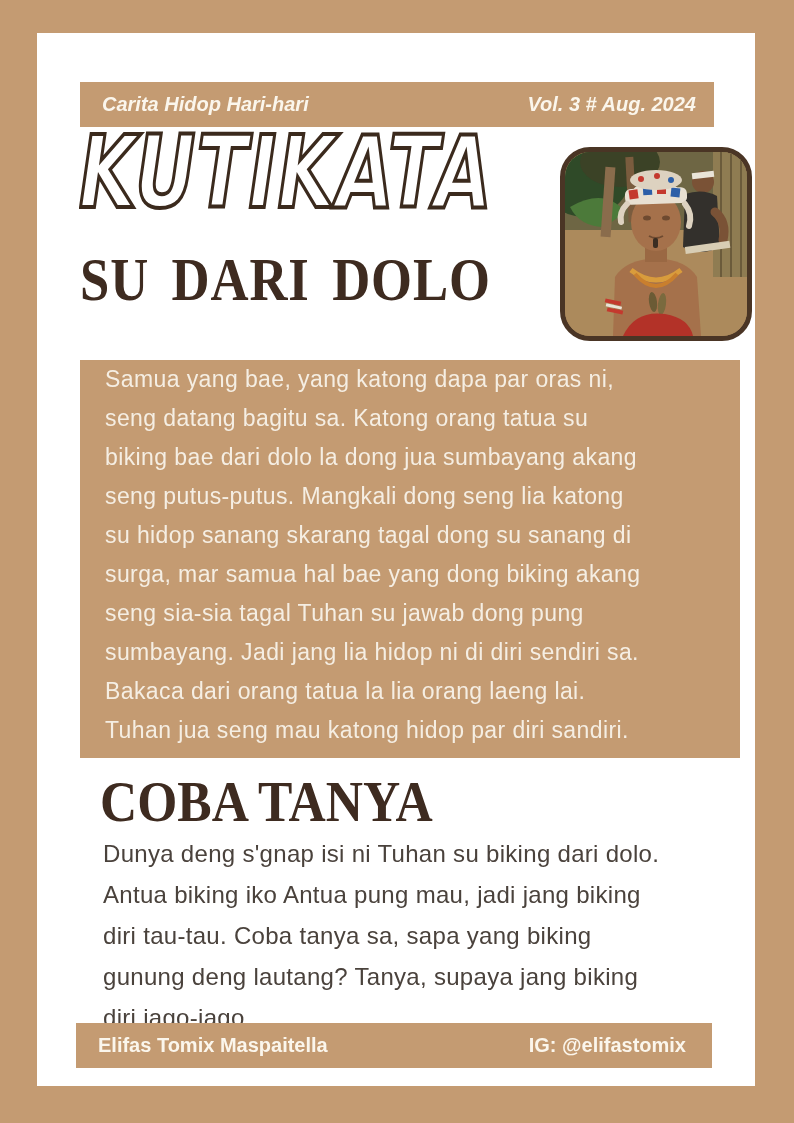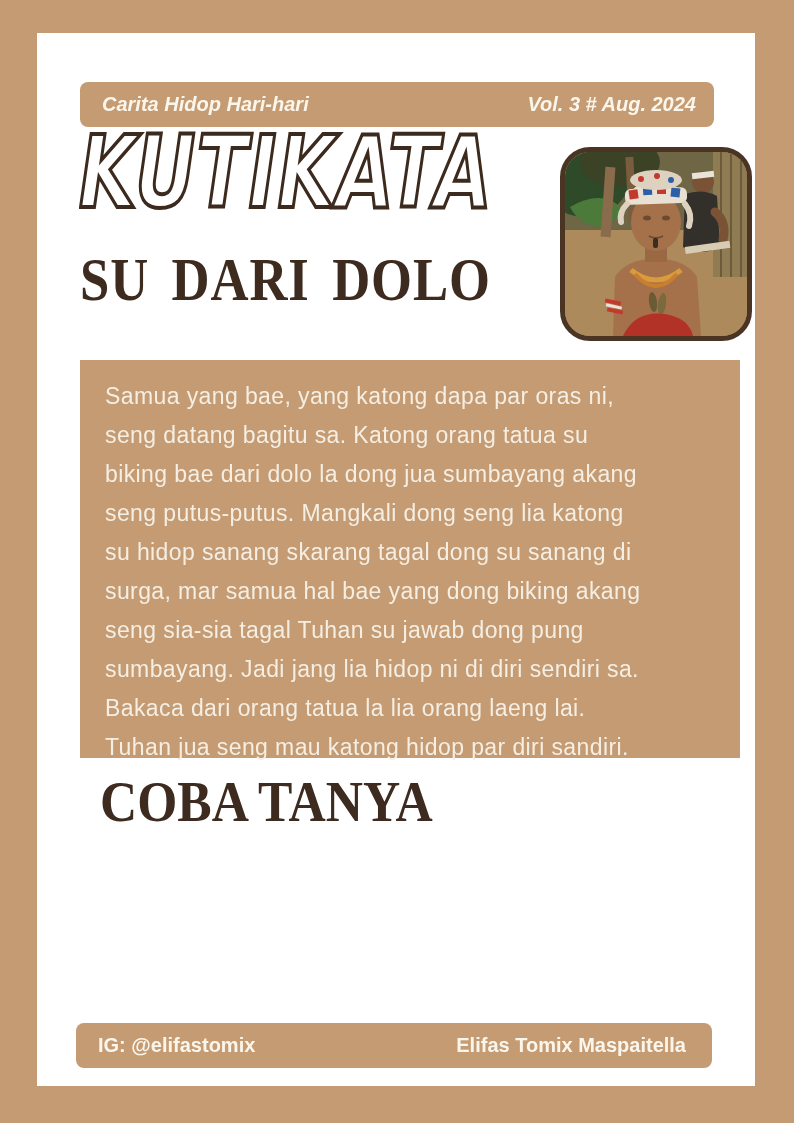--- a/index.html
+++ b/index.html
@@ -14,21 +14,20 @@
     position:absolute;left:37px;top:33px;width:718px;height:1053px;
     background:#FFFFFF;
   }
   .bar{
     position:absolute;
     background:#C49B72;
     display:flex;align-items:center;justify-content:space-between;
     color:#FBF6EC;
     font-size:20px;font-weight:700;
     box-sizing:border-box;
-    border-radius:8px;
   }
   .header-bar{
     left:43px;top:49px;width:634px;height:45px;
     padding:0 18px 0 22px;
     font-style:italic;
   }
   .footer-bar{
     left:39px;top:990px;width:636px;height:45px;
     padding:0 26px 0 22px;
     font-style:normal;
@@ -59,21 +58,21 @@
     position:absolute;left:523px;top:114px;width:192px;height:194px;
     border:5px solid #4A3525;border-radius:30px;
     box-sizing:border-box;overflow:hidden;
     background:#AC8A5C;
   }
   .portrait svg{display:block;width:100%;height:100%;}
   .intro-panel{
     position:absolute;left:43px;top:327px;width:660px;height:398px;
     background:#C49B72;
     box-sizing:border-box;
-    padding:17px 0 0 25px;
+    padding:0 0 0 25px;
   }
   .intro-text{
     margin:0;
     font-size:23px;line-height:39px;letter-spacing:0.4px;
     color:#F5EEE3;
     white-space:pre-line;
   }
   .section-heading{
     position:absolute;left:63px;top:739px;
     margin:0;
@@ -178,20 +177,25 @@
 su hidop sanang skarang tagal dong su sanang di
 surga, mar samua hal bae yang dong biking akang
 seng sia-sia tagal Tuhan su jawab dong pung
 sumbayang. Jadi jang lia hidop ni di diri sendiri sa.
 Bakaca dari orang tatua la lia orang laeng lai.
 Tuhan jua seng mau katong hidop par diri sandiri.</p>
     </div>
 
     <h2 class="section-heading">COBA TANYA</h2>
 
+    <p class="section-body">Dunya deng s'gnap isi ni Tuhan su biking dari dolo.
+Antua biking iko Antua pung mau, jadi jang biking
+diri tau-tau. Coba tanya sa, sapa yang biking
+gunung deng lautang? Tanya, supaya jang biking
+diri jago-jago.</p>
 
     <div class="bar footer-bar">
+      <span>Elifas Tomix Maspaitella</span>
       <span>IG: @elifastomix</span>
-      <span>Elifas Tomix Maspaitella</span>
     </div>
 
   </div>
 </div>
 
 </body></html>

